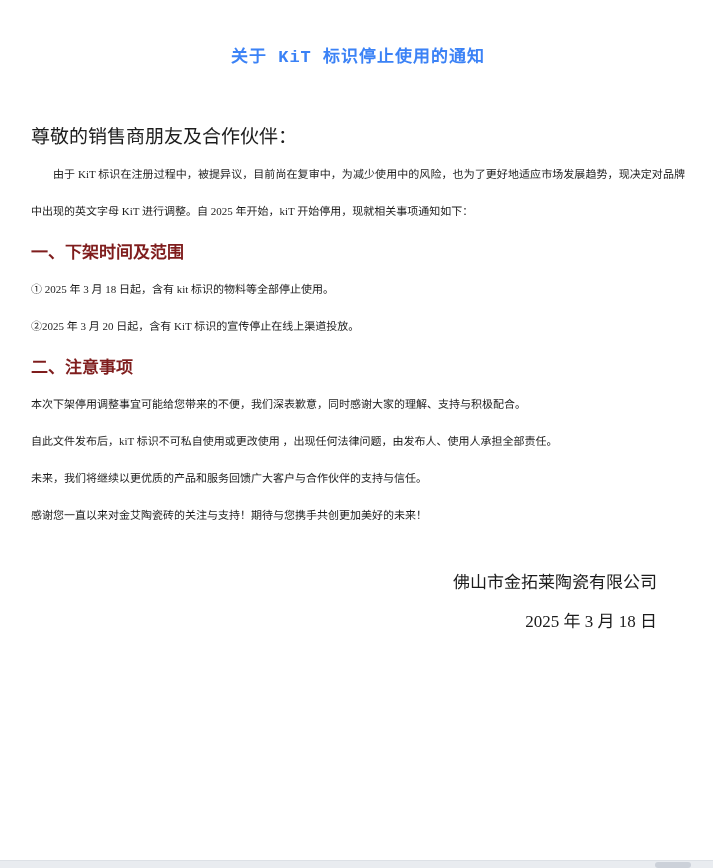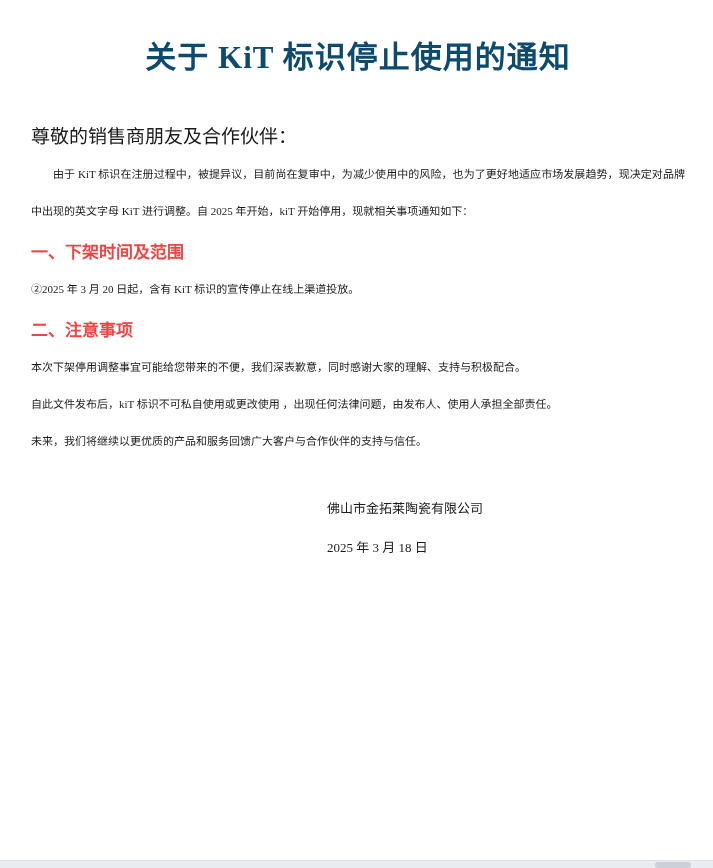--- a/index.html
+++ b/index.html
@@ -13,55 +13,55 @@
     height: 868px;
     background: #ffffff;
     overflow: hidden;
     font-family: "Liberation Serif", serif;
     color: #1c1c1c;
   }
   .content {
     padding: 40px 28px 0 31px;
   }
   .doc-title {
-    font-family: Liberation Serif, serif;
+    font-family: Liberation Mono, monospace;
     font-weight: 700;
-    font-size: 31px;
+    font-size: 17px;
     line-height: 36px;
     text-align: center;
     letter-spacing: 1px;
-    color: #0c4a6e;
+    color: #3b82f6;
   }
   .greeting {
     margin-top: 42px;
     font-size: 19px;
     line-height: 38px;
   }
   .body-par {
     font-size: 11px;
     line-height: 37px;
     text-align: justify;
     margin: 0;
   }
   .indent2 { text-indent: 2em; }
   .sec-heading {
     font-family: "Liberation Sans", sans-serif;
     font-weight: 700;
     font-size: 17px;
     line-height: 37px;
     margin-top: 4px;
-    color: #ef4444;
+    color: #7f1d1d;
   }
   .signature-block {
     margin-top: 30px;
     margin-left: auto;
     margin-right: 28px;
     width: 330px;
-    text-align: left;
-    font-size: 13px;
+    text-align: right;
+    font-size: 17px;
     line-height: 37px;
     font-family: Liberation Serif, serif;
   }
   .sig-date { margin-top: 2px; }
   .scrollbar-track {
     position: absolute;
     left: 0;
     bottom: 0;
     width: 713px;
     height: 8px;
@@ -86,31 +86,33 @@
   <div class="content">
 
     <div class="doc-title">关于 KiT 标识停止使用的通知</div>
 
     <div class="greeting">尊敬的销售商朋友及合作伙伴：</div>
 
     <p class="body-par indent2">由于 KiT 标识在注册过程中，被提异议，目前尚在复审中，为减少使用中的风险，也为了更好地适应市场发展趋势，现决定对品牌中出现的英文字母 KiT 进行调整。自 2025 年开始，kiT 开始停用，现就相关事项通知如下：</p>
 
     <div class="sec-heading">一、下架时间及范围</div>
 
+    <p class="body-par">① 2025 年 3 月 18 日起，含有 kit 标识的物料等全部停止使用。</p>
 
     <p class="body-par">②2025 年 3 月 20 日起，含有 KiT 标识的宣传停止在线上渠道投放。</p>
 
     <div class="sec-heading">二、注意事项</div>
 
     <p class="body-par">本次下架停用调整事宜可能给您带来的不便，我们深表歉意，同时感谢大家的理解、支持与积极配合。</p>
 
     <p class="body-par">自此文件发布后，kiT 标识不可私自使用或更改使用 ，出现任何法律问题，由发布人、使用人承担全部责任。</p>
 
     <p class="body-par">未来，我们将继续以更优质的产品和服务回馈广大客户与合作伙伴的支持与信任。</p>
 
+    <p class="body-par">感谢您一直以来对金艾陶瓷砖的关注与支持！期待与您携手共创更加美好的未来！</p>
 
     <div class="signature-block">
       <div class="sig-company">佛山市金拓莱陶瓷有限公司</div>
       <div class="sig-date">2025 年 3 月 18 日</div>
     </div>
 
   </div>
 
   <div class="scrollbar-track">
     <div class="scrollbar-thumb"></div>

